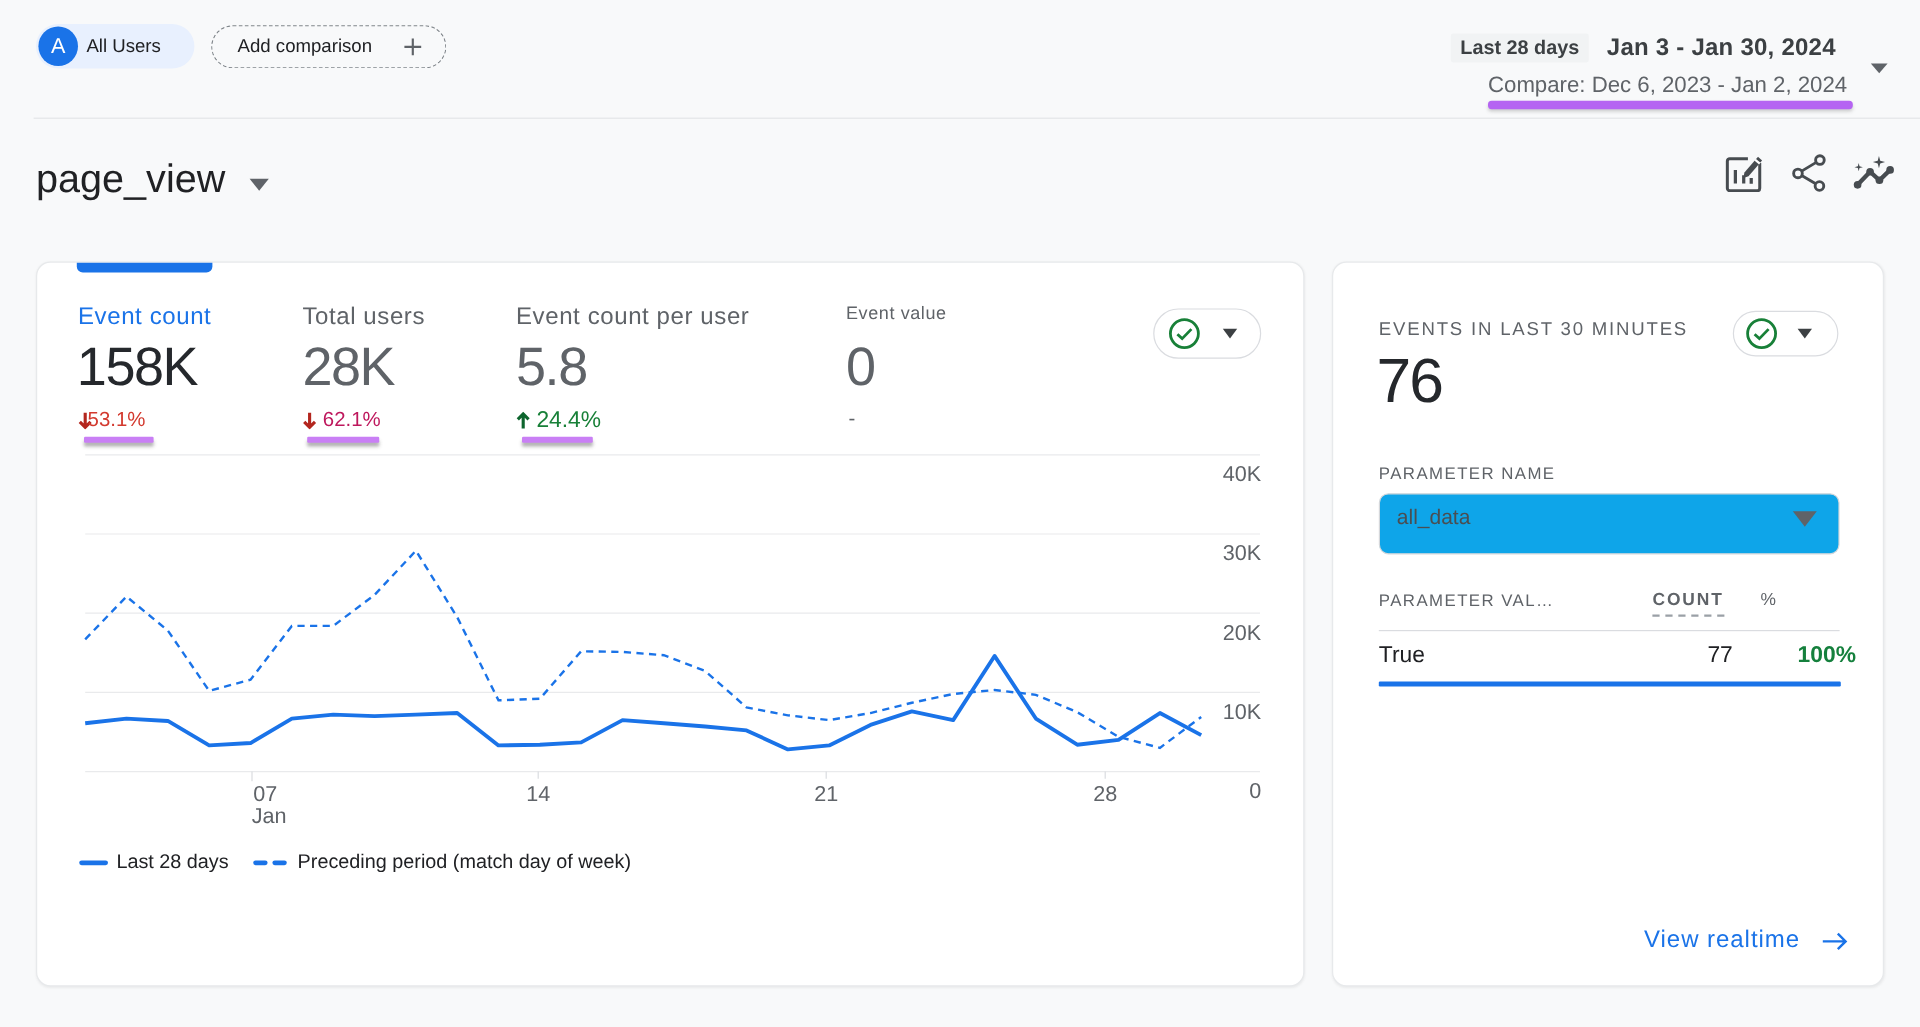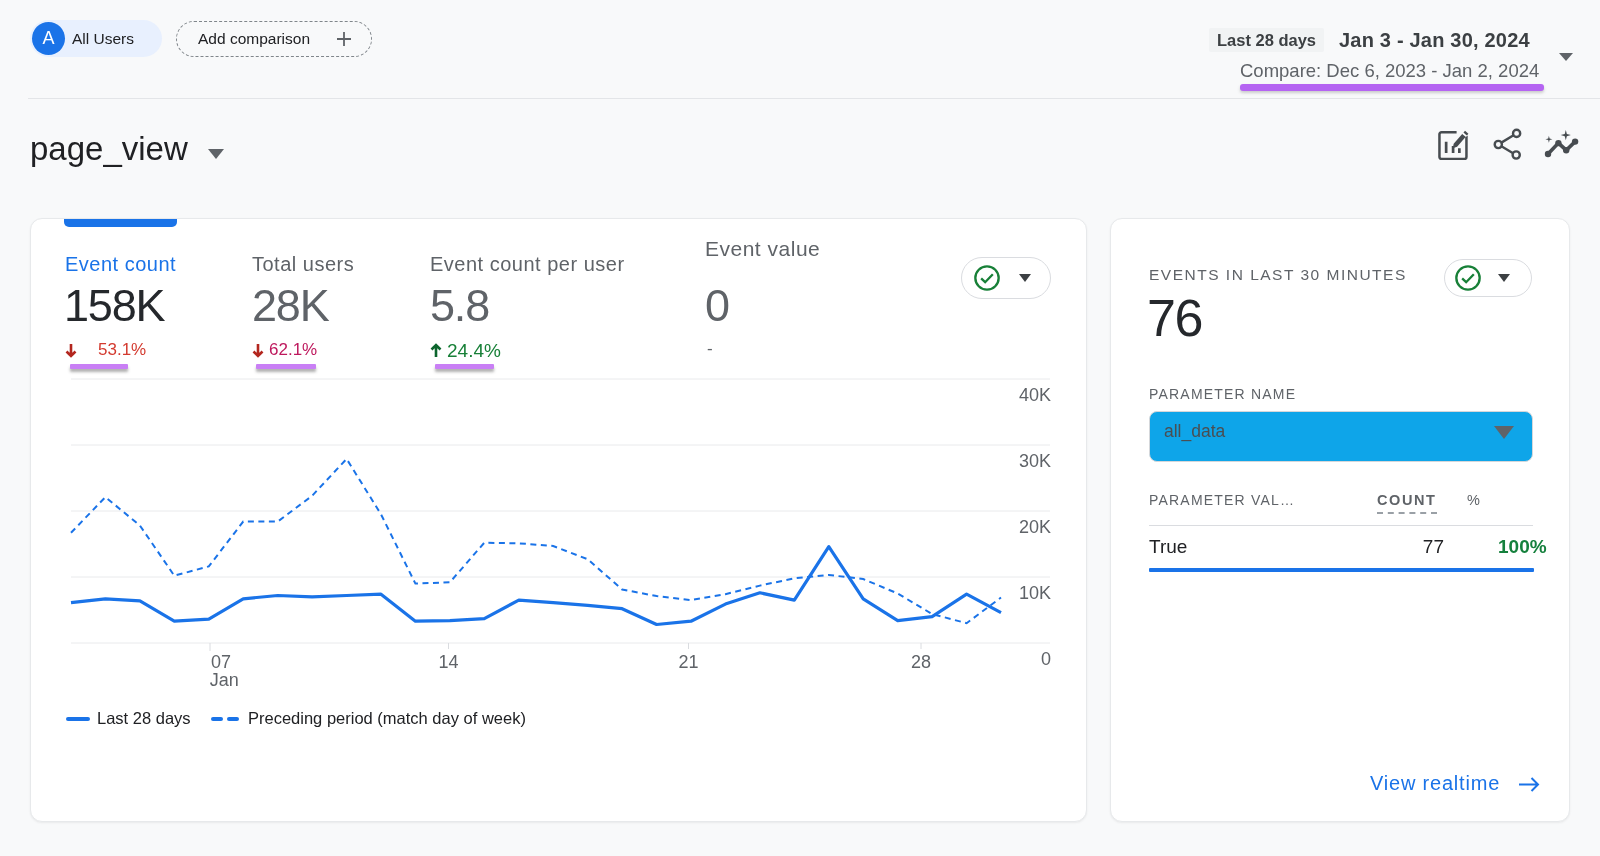--- a/index.html
+++ b/index.html
@@ -59,21 +59,21 @@
 
 <div class="card" style="left:30px;top:218px;width:1057px;height:604px;"></div>
 <div class="abs" style="left:64px;top:219px;width:113px;height:8px;background:#1a73e8;border-radius:0 0 5px 5px;"></div>
 
 <div class="abs" style="left:65px;top:253px;font-size:20px;letter-spacing:.5px;color:#1a73e8;">Event count</div>
 <div class="abs" style="left:64px;top:280px;font-size:45px;letter-spacing:-1.2px;color:#25282c;">158K</div>
 <div class="abs" style="left:65px;top:341px;width:120px;height:19px;">
     <svg class="abs" style="left:0;top:2px;" width="12" height="15" viewBox="0 0 12 15" fill="none" stroke="#b3261e" stroke-width="2.6">
       <path d="M6 1 V12.5 M1.5 8.5 L6 13 L10.5 8.5"></path>
     </svg>
-    <div class="abs" style="left:33px;top:-1px;font-size:17px;font-weight:500;color:#d33a2f;">53.1%</div>
+    <div class="abs" style="left:8px;top:-1px;font-size:17px;font-weight:500;color:#d33a2f;">53.1%</div>
   </div>
 <div class="abs" style="left:70px;top:364px;width:58px;height:5px;border-radius:1px;background:#c97ff5;box-shadow:0 3px 3px rgba(80,80,80,.45);"></div>
 
 <div class="abs" style="left:252px;top:253px;font-size:20px;letter-spacing:.5px;color:#5f6368;">Total users</div>
 <div class="abs" style="left:252px;top:280px;font-size:45px;letter-spacing:-1.2px;color:#5f6368;">28K</div>
 <div class="abs" style="left:252px;top:341px;width:120px;height:19px;">
     <svg class="abs" style="left:0;top:2px;" width="12" height="15" viewBox="0 0 12 15" fill="none" stroke="#b3261e" stroke-width="2.6">
       <path d="M6 1 V12.5 M1.5 8.5 L6 13 L10.5 8.5"></path>
     </svg>
     <div class="abs" style="left:17px;top:-1px;font-size:17px;font-weight:500;color:#be185d;">62.1%</div>
@@ -83,21 +83,21 @@
 <div class="abs" style="left:430px;top:253px;font-size:20px;letter-spacing:.5px;color:#5f6368;">Event count per user</div>
 <div class="abs" style="left:430px;top:280px;font-size:45px;letter-spacing:-1.2px;color:#5f6368;">5.8</div>
 <div class="abs" style="left:430px;top:341px;width:120px;height:19px;">
     <svg class="abs" style="left:0;top:2px;" width="12" height="15" viewBox="0 0 12 15" fill="none" stroke="#0d652d" stroke-width="2.6">
       <path d="M6 14 V2.5 M1.5 6.5 L6 2 L10.5 6.5"></path>
     </svg>
     <div class="abs" style="left:17px;top:-1px;font-size:19px;font-weight:500;color:#188038;">24.4%</div>
   </div>
 <div class="abs" style="left:435px;top:364px;width:59px;height:5px;border-radius:1px;background:#c97ff5;box-shadow:0 3px 3px rgba(80,80,80,.45);"></div>
 
-<div class="abs" style="left:705px;top:237px;font-size:21px;letter-spacing:.5px;color:#5f6368;">Event value</div>
+<div class="abs" style="left:705px;top:253px;font-size:15px;letter-spacing:.5px;color:#5f6368;">Event value</div>
 <div class="abs" style="left:705px;top:280px;font-size:45px;letter-spacing:-1.2px;color:#5f6368;">0</div>
 <div class="abs" style="left:707px;top:339px;font-size:17px;color:#5f6368;">-</div>
 
 <div class="abs" style="left:961px;top:257px;width:90px;height:42px;border-radius:21px;border:1px solid #dadce0;background:#fff;"></div>
 <svg class="abs" style="left:973px;top:264px;" width="28" height="28" viewBox="0 0 24 24" fill="none" stroke="#188038" stroke-width="2">
   <circle cx="12" cy="12" r="10"></circle>
     <path d="M7 12.4 L10.4 15.6 L17 8.8"></path>
 </svg>
 <div class="abs" style="left:1019px;top:274px;width:0;height:0;border-left:6.5px solid transparent;border-right:6.5px solid transparent;border-top:8px solid #3c4043;"></div>
 

